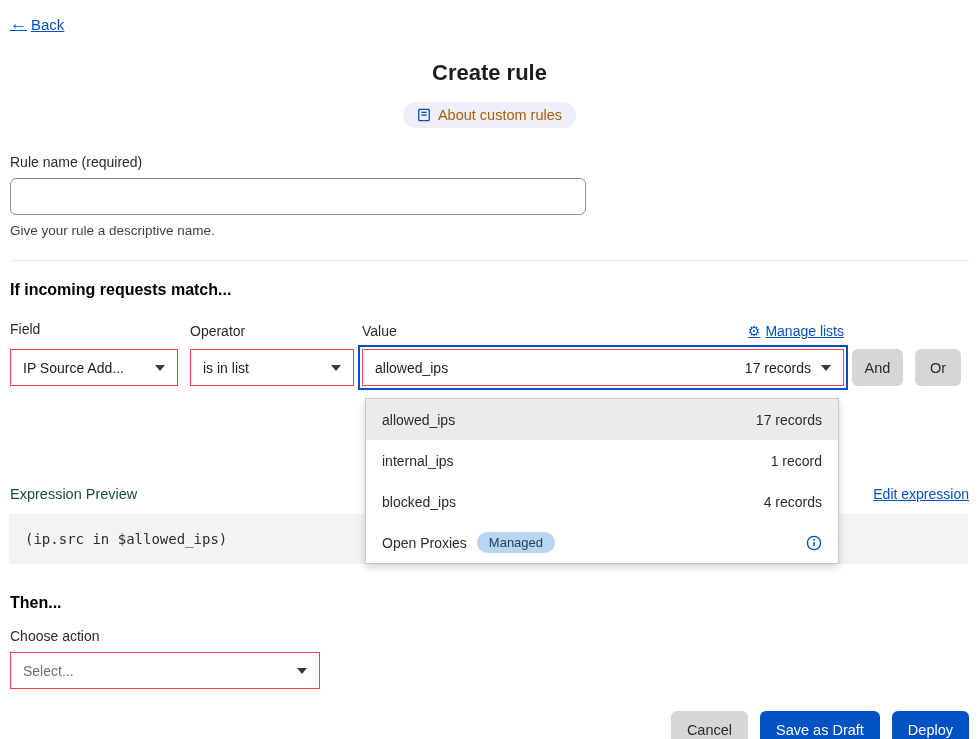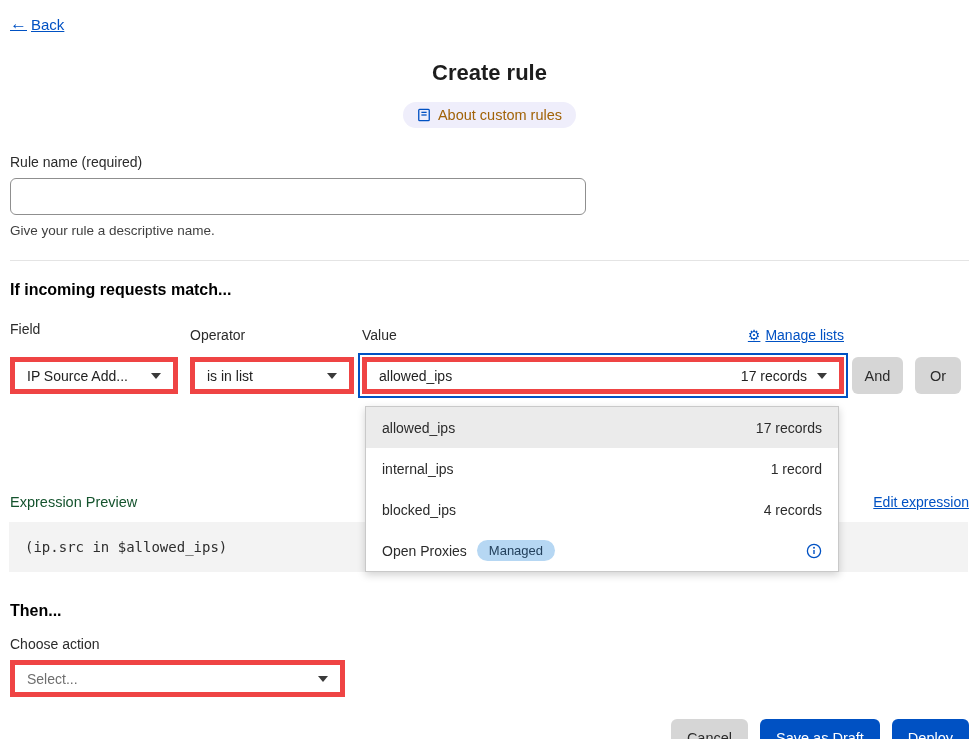--- a/index.html
+++ b/index.html
@@ -40,21 +40,21 @@
   .col-value { width: 482px; margin-right: 8px; position: relative; }
   .col-and { width: 51px; margin-right: 12px; }
   .col-or { width: 46px; }
 
   .labels-row { display:flex; margin-bottom: 8px; align-items:center; }
   .labels-row .col-value { display:flex; justify-content:space-between; align-items:center; }
   .manage-lists { display:inline-flex; align-items:center; gap:5px; font-size:14px; }
   .gear { text-decoration:none; font-size:14px; color:#0051c3; }
 
   .select-box {
-    height: 37px; border: 5px solid #ef4444; border-radius: 0; background:#fff;
+    height: 37px; border: 1px solid #ef4444; border-radius: 0; background:#fff;
     display:flex; align-items:center; justify-content:space-between;
     padding: 0 12px; cursor:pointer; font-size: 14px; color:#222;
   }
   .select-box .placeholder { color:#6e6e6e; }
   .caret {
     width:0; height:0; border-left:5px solid transparent; border-right:5px solid transparent;
     border-top:6px solid #3a3a3a; margin-left: 10px; flex:none;
   }
   .value-select { outline: 2px solid #0051c3; outline-offset: 2px; }
   .value-right { display:flex; align-items:center; }
@@ -87,21 +87,21 @@
 
   .expr-section { margin-top: 100px; }
   .expr-label-row { display:flex; justify-content:space-between; align-items:center; margin-bottom: 12px; }
   .expr-label { font-size: 14.5px; color:#14532d; }
   .expr-code {
     background:#f3f3f3; padding: 17px 16px; font-family: "DejaVu Sans Mono", monospace;
     font-size: 14px; color:#2e2e2e; width: 959px; margin-left: -1px;
   }
 
   .then-heading { margin: 30px 0 16px 0; }
-  .action-select { width: 335px; gap: 44px; }
+  .action-select { width: 310px; gap: 44px; }
 
   .footer { display:flex; justify-content:flex-end; gap: 12px; margin-top: 22px; }
 </style>
 </head>
 <body>
 
 <div class="back-row">
   <a class="back-link">
       <span class="back-arrow">←</span>
       <span>Back</span>
@@ -124,21 +124,21 @@
   <div class="field-label">Rule name (required)</div>
   <input class="rule-name-input" type="text" value="" style="">
   <div class="help-text">Give your rule a descriptive name.</div>
 </div>
 
 <hr class="divider">
 
 <div class="section-heading">If incoming requests match...</div>
 
 <div class="labels-row">
-  <div class="col-field field-label" style="margin-bottom:12px">Field</div>
+  <div class="col-field field-label" style="margin-bottom:4px">Field</div>
   <div class="col-operator field-label" style="margin-bottom:0">Operator</div>
   <div class="col-value">
     <span class="field-label" style="margin-bottom:0">Value</span>
     <a class="manage-lists">
         <span class="gear">⚙</span>
         <span>Manage lists</span>
       </a>
   </div>
 </div>
 

